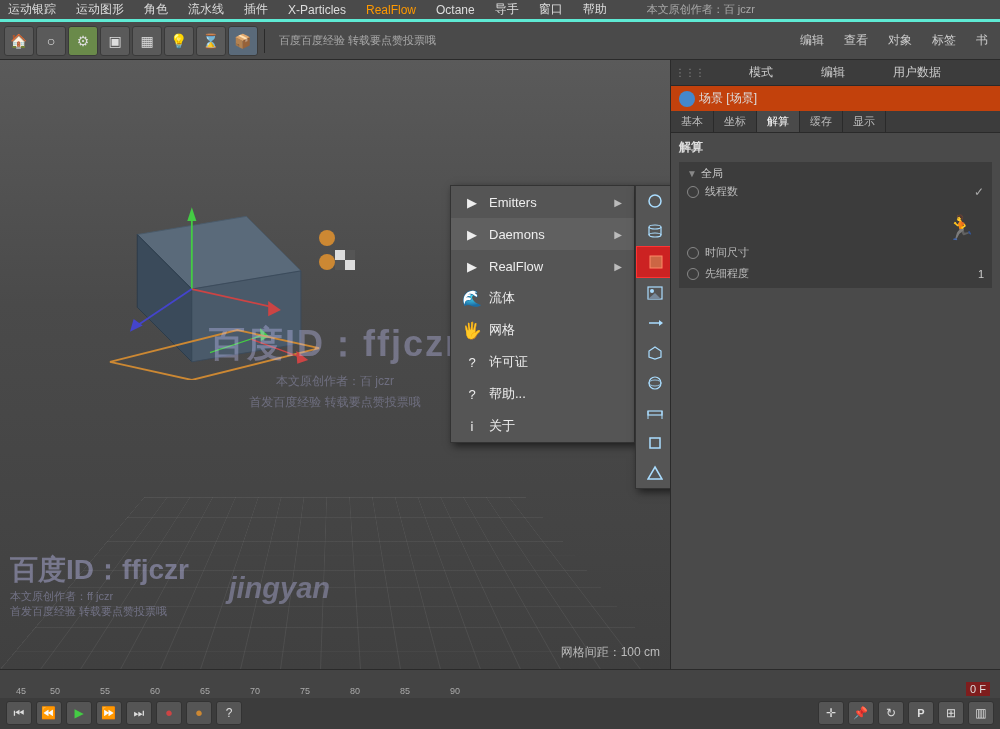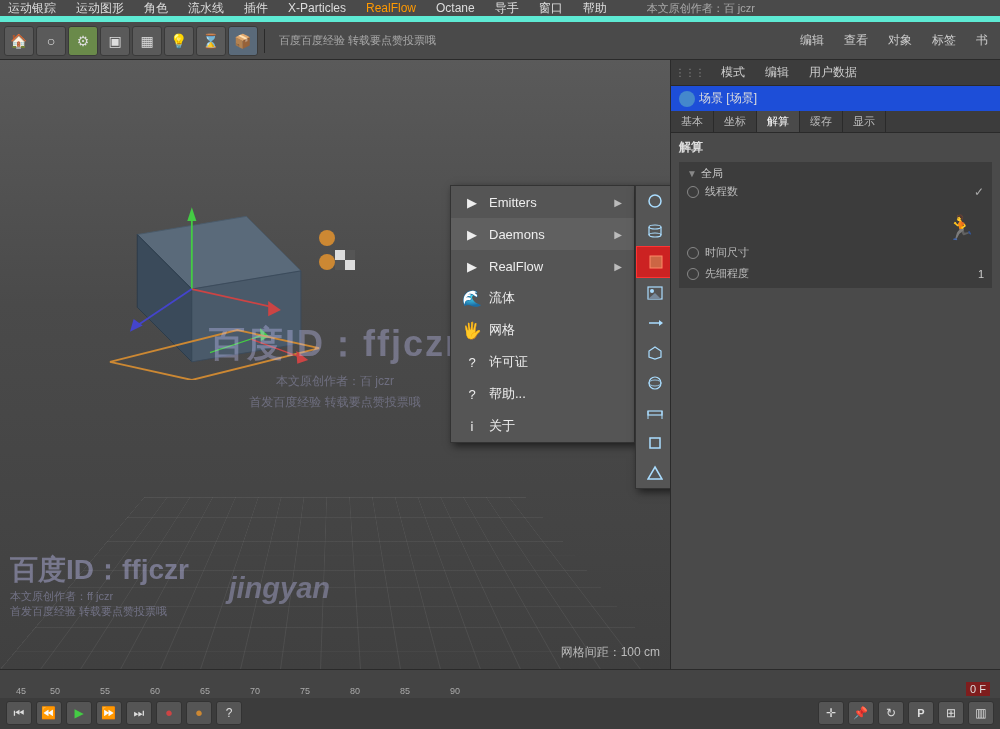--- a/index.html
+++ b/index.html
@@ -15,21 +15,21 @@
     
     .top-menubar {
       height: 22px;
       background: #4a4a4a;
       display: flex;
       align-items: center;
       padding: 0 4px;
       gap: 12px;
       font-size: 12px;
       color: #ddd;
-      border-bottom: 6px solid #5eead4;
+      border-bottom: 3px solid #5eead4;
     }
     .top-menubar span {
       cursor: pointer;
       padding: 2px 4px;
     }
 
     
     .toolbar {
       height: 38px;
       background: #4a4a4a;
@@ -172,24 +172,25 @@
     }
     .dots-icon {
       color: #888;
       font-size: 10px;
       margin-right: 4px;
     }
     .right-tab {
       padding: 2px 8px;
       cursor: pointer;
       color: #ccc;
+      margin-left: 28px;
     }
 
     .scene-header {
-      background: #1d4ed8;
+      background: #c2410c;
       padding: 4px 8px;
       font-size: 12px;
       color: #ddd;
       display: flex;
       align-items: center;
       gap: 4px;
     }
     .scene-icon {
       width: 16px;
       height: 16px;

